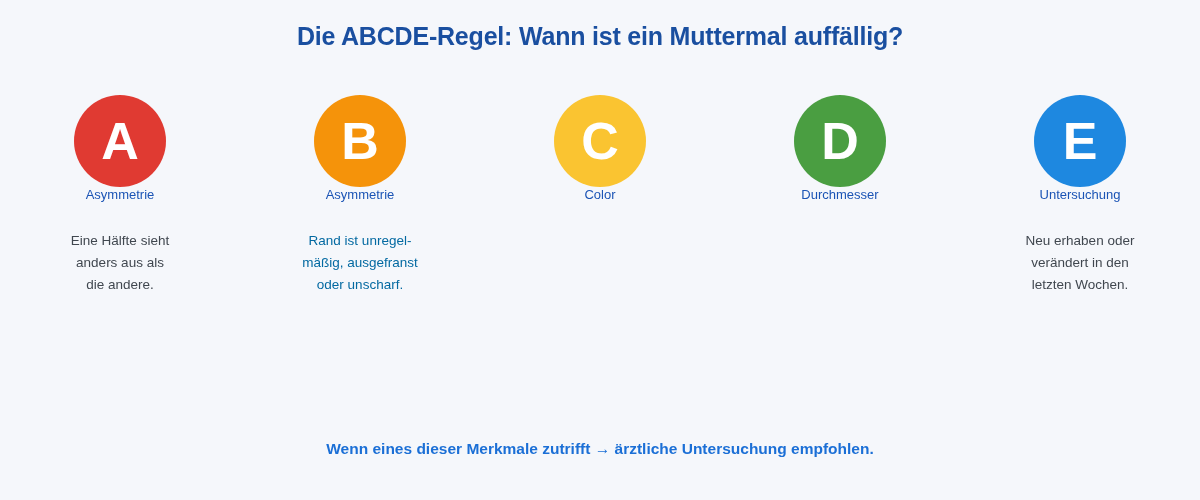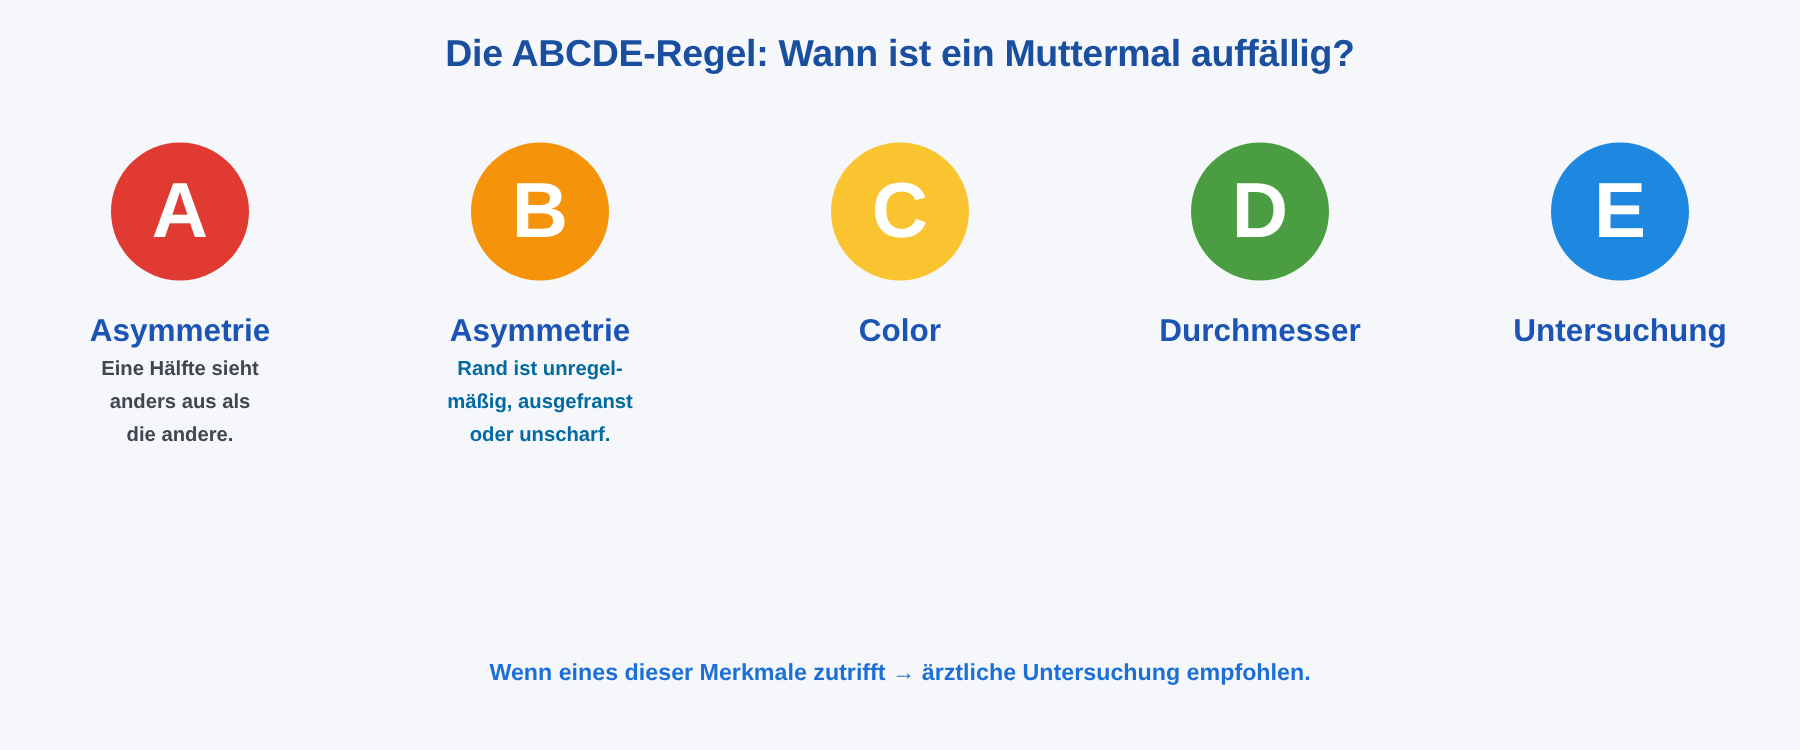--- a/index.html
+++ b/index.html
@@ -53,35 +53,33 @@
     display: flex;
     align-items: center;
     justify-content: center;
     color: #ffffff;
     font-size: 52px;
     font-weight: bold;
     line-height: 1;
     letter-spacing: 0;
   }
   .card-label {
-    margin-top: 22px;
-    font-size: 21px;
-    font-weight: bold;
+    font-size: 13px;
+    font-weight: normal;
     color: #1b54b5;
     text-align: center;
   }
   .card-desc {
-    margin-top: 2px;
+    margin-top: 28px;
     font-size: 13.5px;
     line-height: 22px;
     color: #40474f;
     text-align: center;
     width: 180px;
     white-space: pre-line;
-    font-weight: bold;
   }
   .footer-note {
     position: absolute;
     top: 440px;
     left: 0;
     width: 1200px;
     text-align: center;
     font-size: 15.5px;
     font-weight: bold;
     color: #1b6fd6;
@@ -118,19 +116,22 @@
     </div>
 
     <div class="card">
       <div class="badge-circle" style="background-color: rgb(74, 158, 65);">D</div>
       <div class="card-label" style="color: rgb(27, 84, 181);">Durchmesser</div>
     </div>
 
     <div class="card">
       <div class="badge-circle" style="background-color: rgb(30, 136, 224);">E</div>
       <div class="card-label" style="color: rgb(27, 84, 181);">Untersuchung</div>
+      <div class="card-desc" style="color: rgb(64, 71, 79);">Neu erhaben oder
+verändert in den
+letzten Wochen.</div>
     </div>
 
   </div>
 
   <div class="footer-note" style="color: rgb(27, 111, 214);">Wenn eines dieser Merkmale zutrifft → ärztliche Untersuchung empfohlen.</div>
 
 </div>
 
 </body></html>

